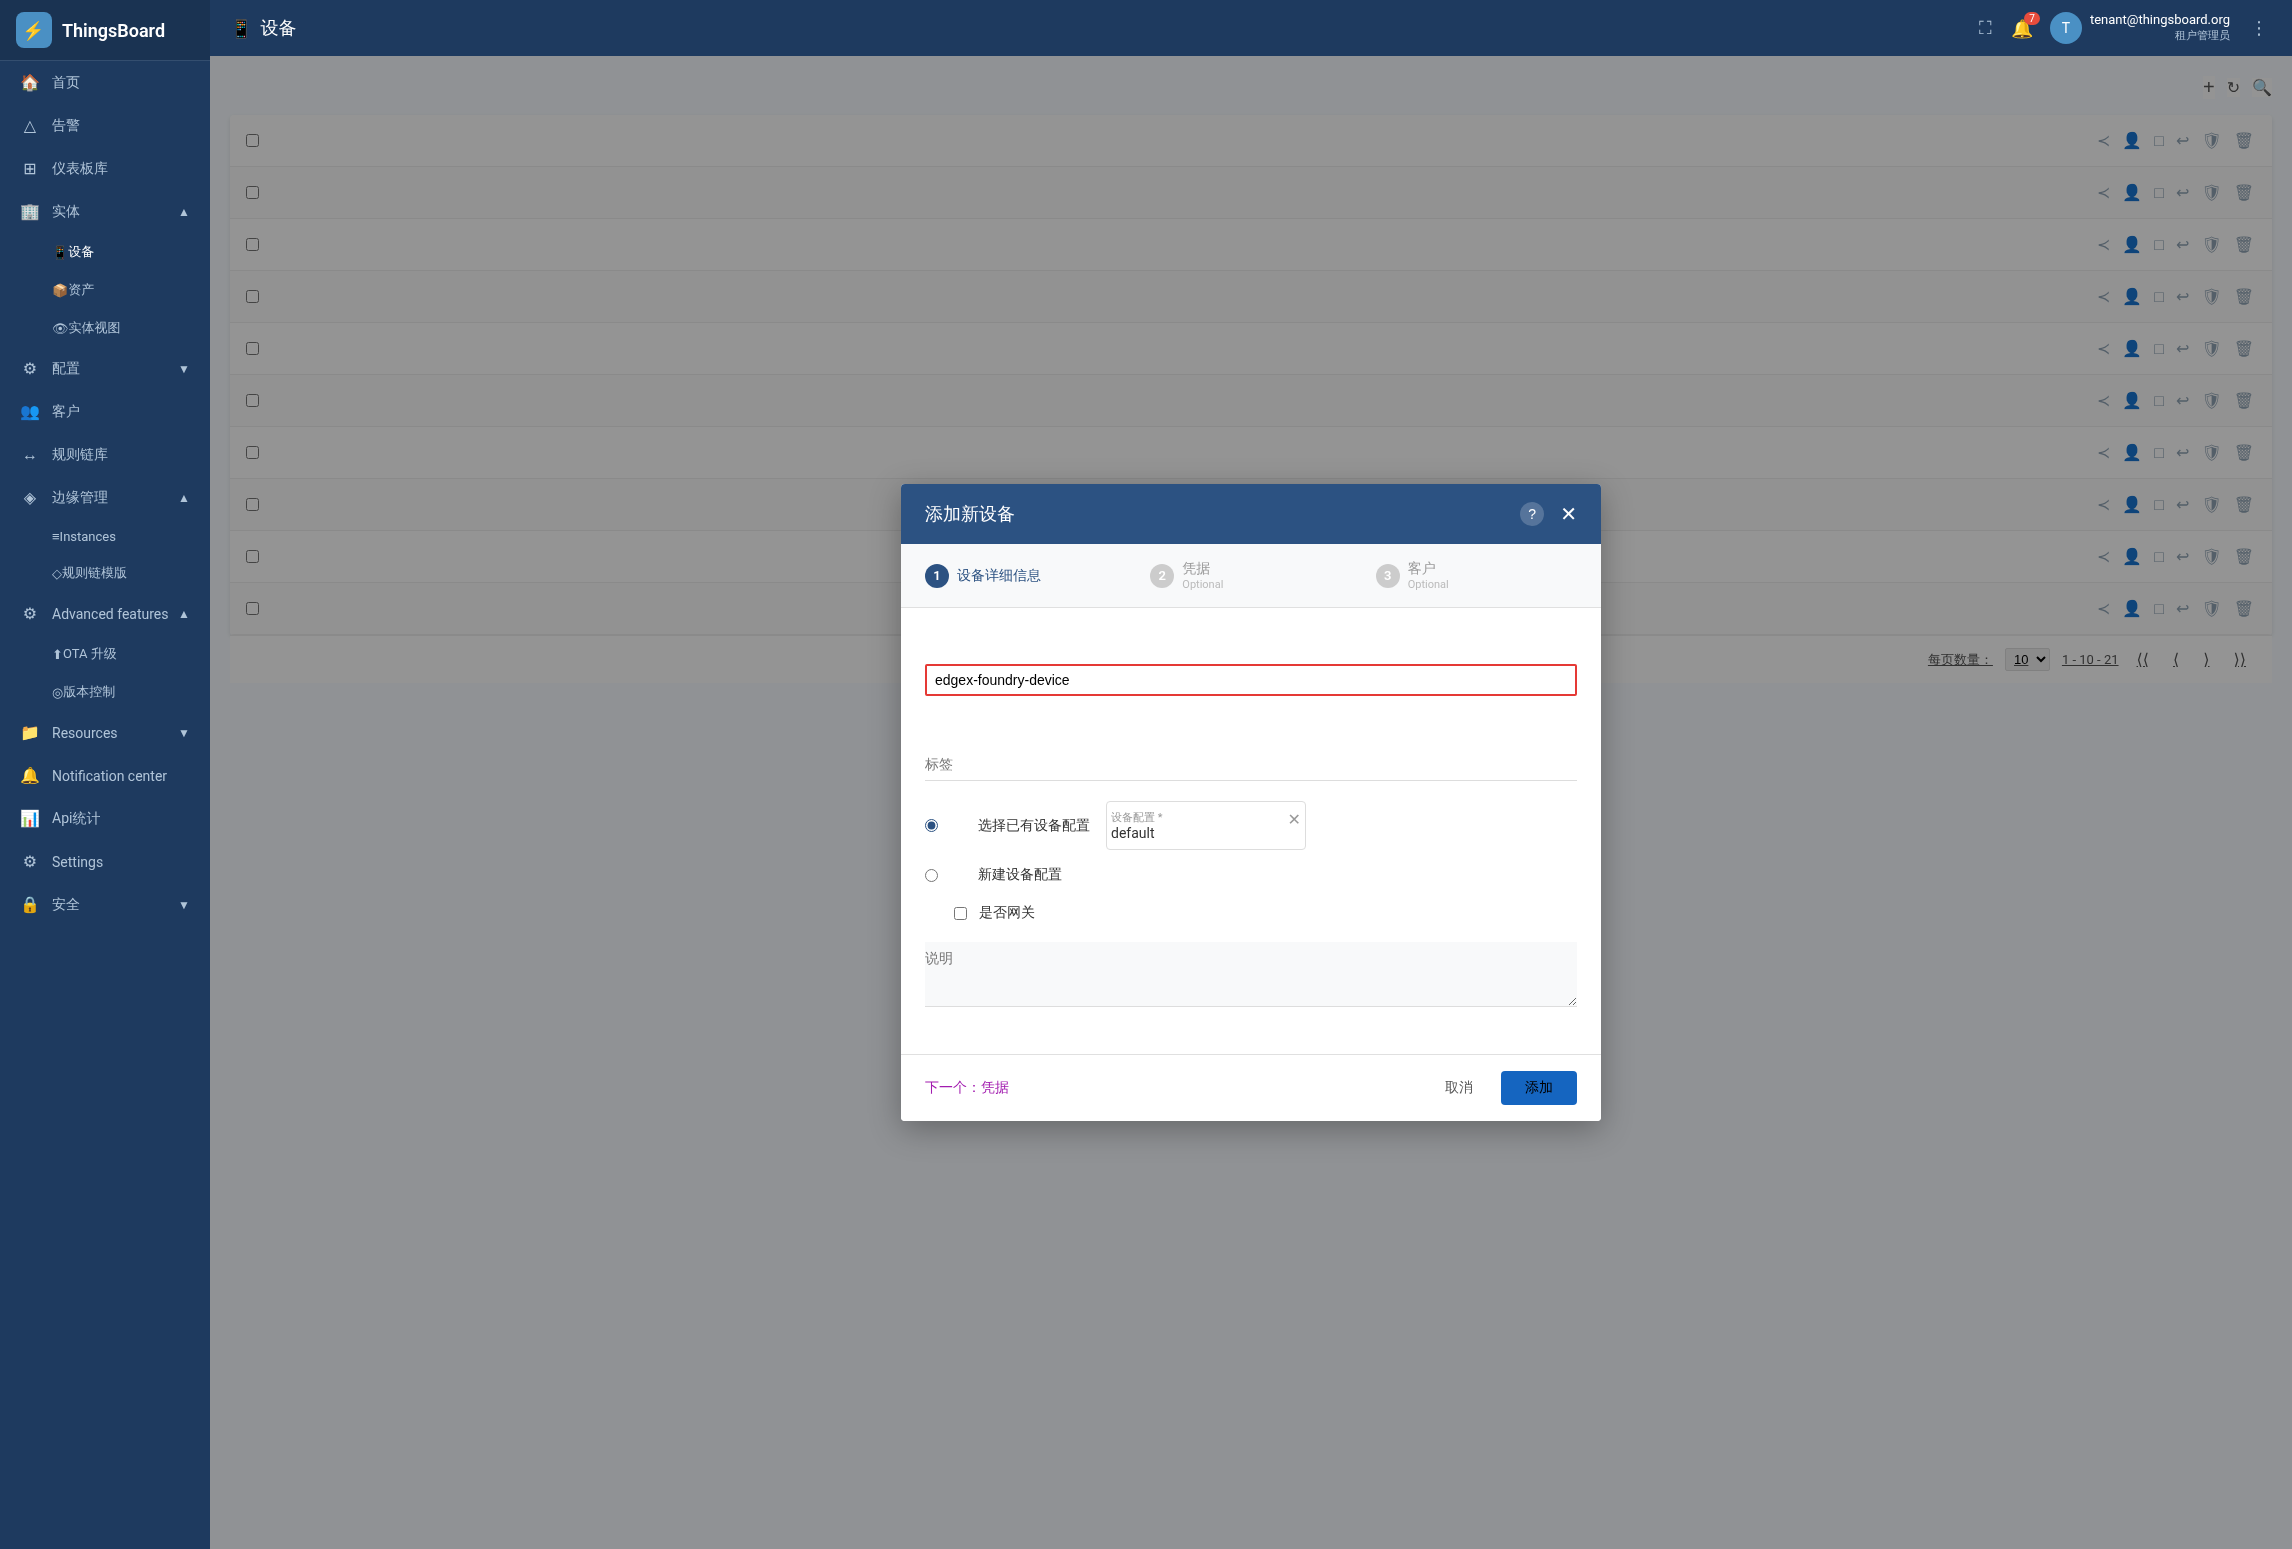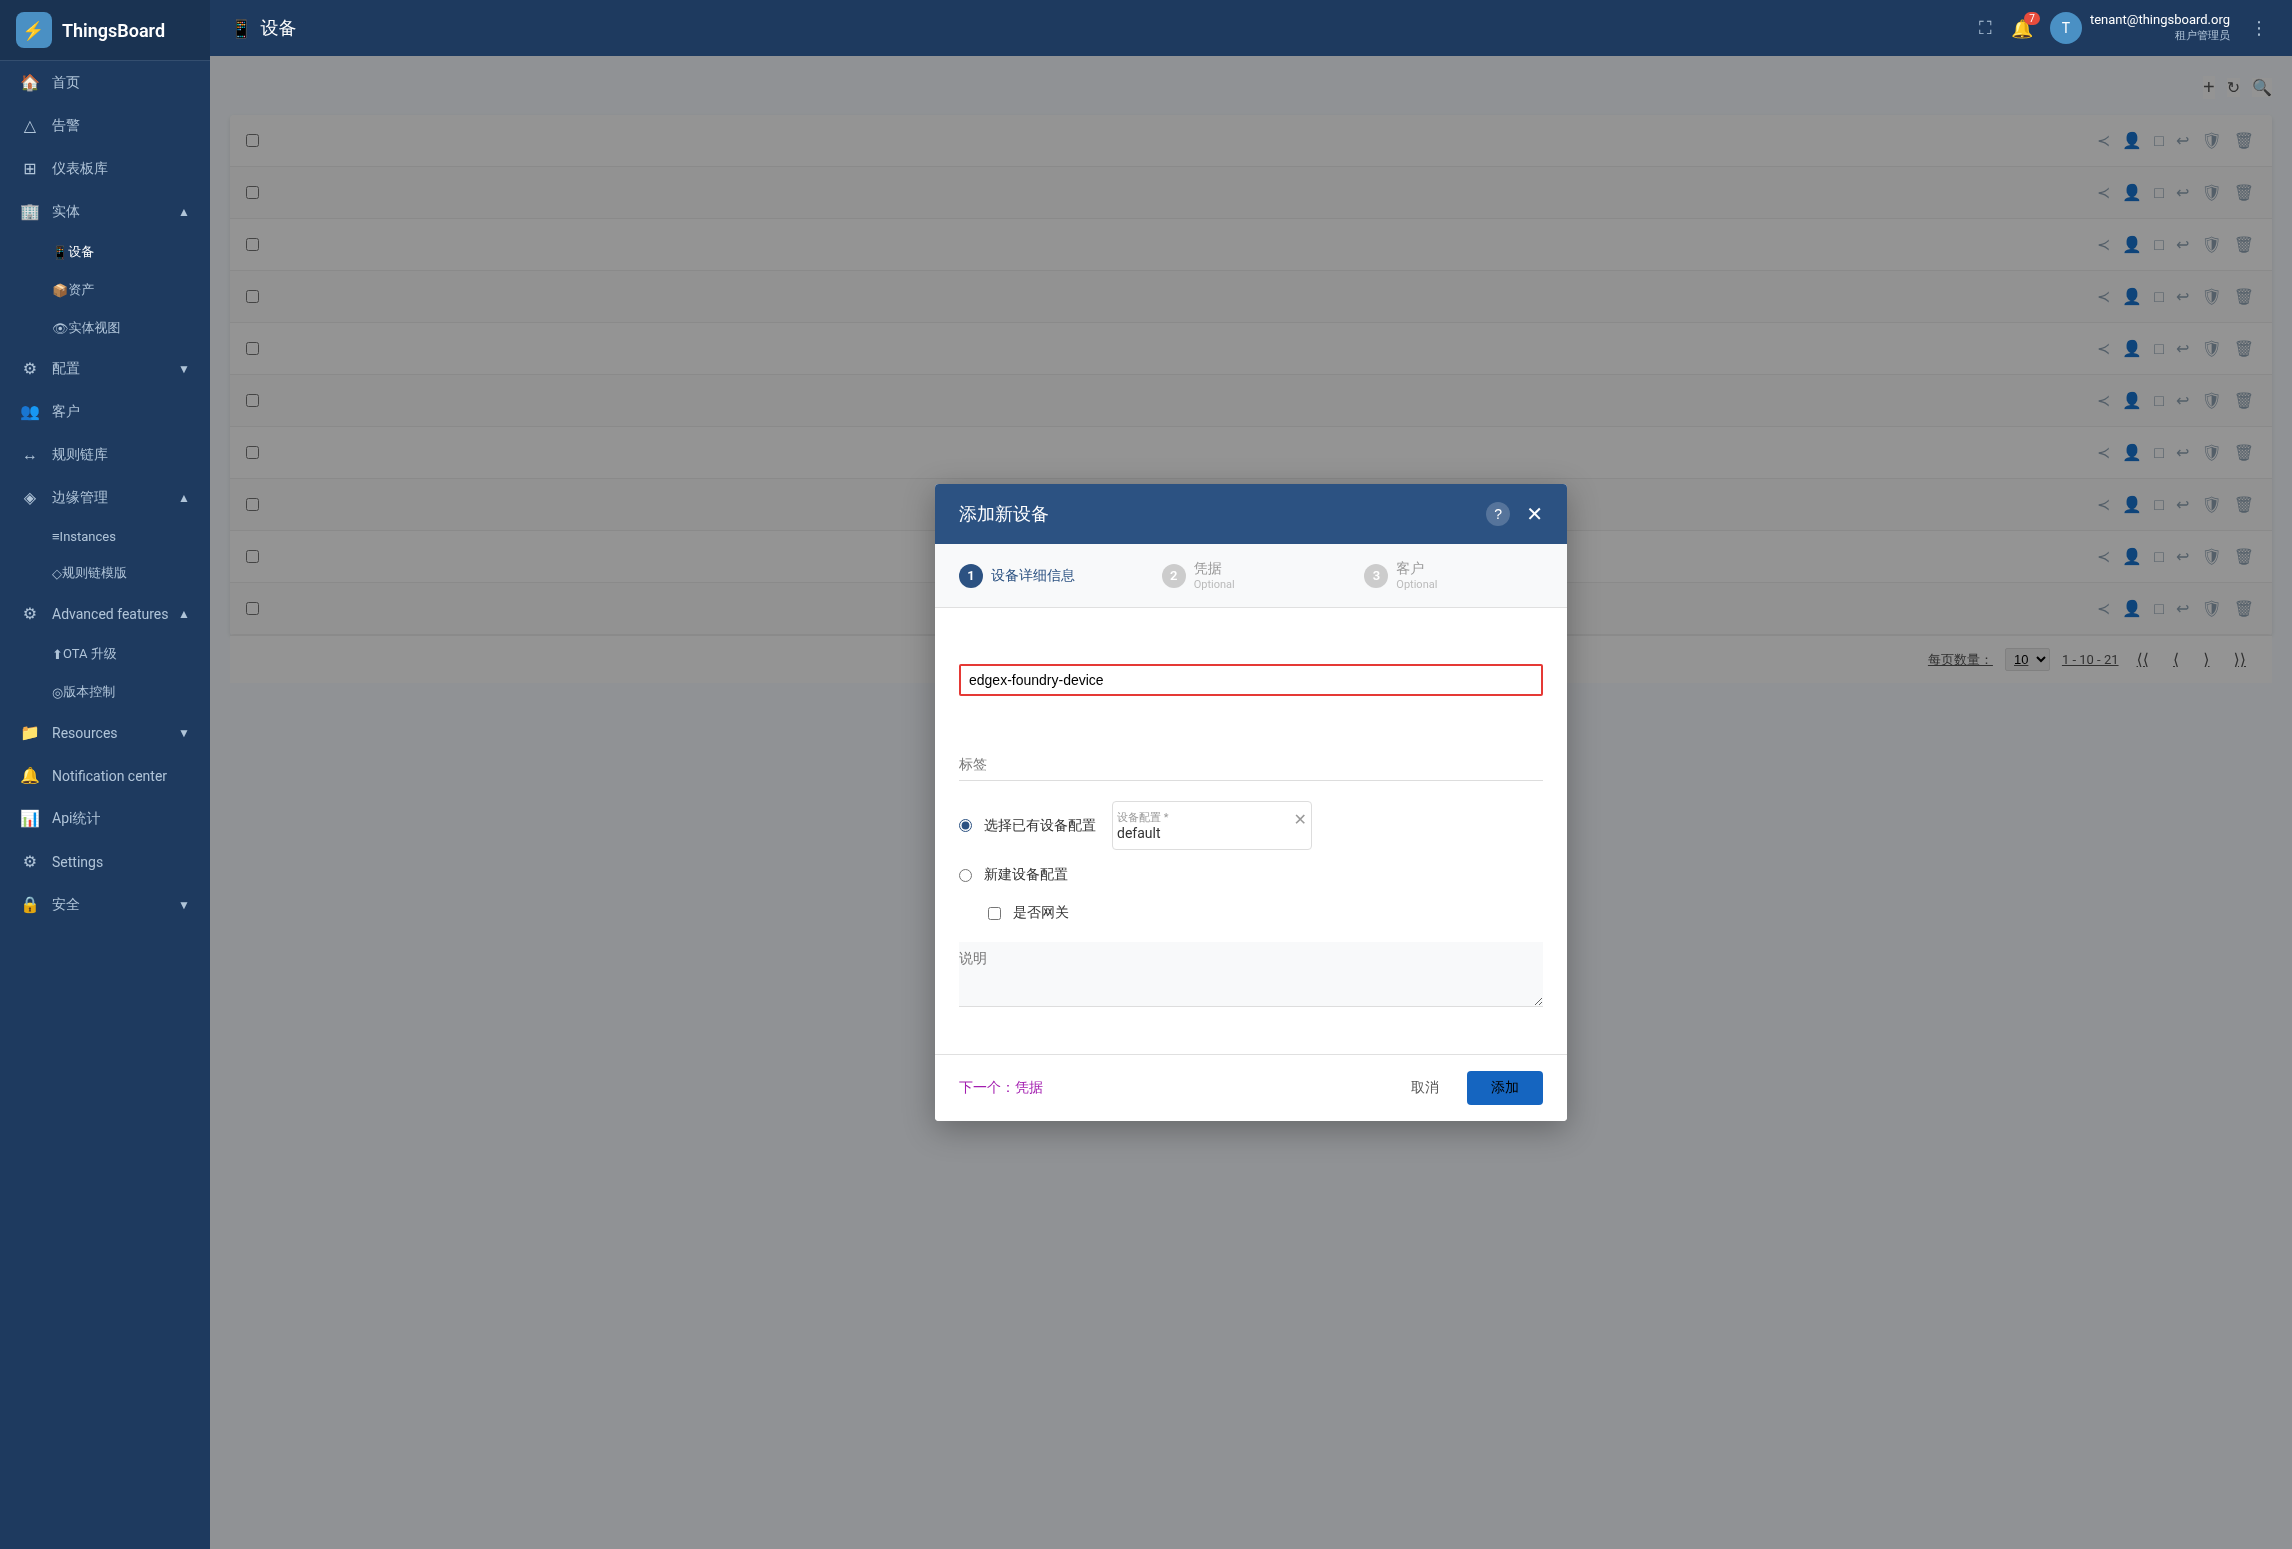--- a/index.html
+++ b/index.html
@@ -169,21 +169,21 @@
       align-items: center;
       justify-content: center;
       z-index: 100;
     }
 
     
     .dialog {
       background: white;
       border-radius: 4px;
       box-shadow: 0 8px 32px rgba(0,0,0,0.3);
-      width: 632px;
+      width: 700px;
       max-width: 90%;
       overflow: hidden;
     }
     .dialog-header {
       background: #2c5282;
       color: white;
       padding: 18px 24px;
       display: flex;
       align-items: center;
       justify-content: space-between;
@@ -259,21 +259,21 @@
       padding: 8px 0;
       font-size: 14px;
       outline: none;
       background: transparent;
       margin-top: 32px;
     }
     .form-input.highlighted { border: 2px solid #e53935; padding: 6px 8px; border-radius: 2px; }
 
     .radio-group { display: flex; flex-direction: column; gap: 16px; }
     .radio-option { display: flex; align-items: center; gap: 12px; }
-    .radio-option label { font-size: 14px; color: #333; cursor: pointer; }
+    .radio-option label { font-size: 14px; color: #333; cursor: pointer; margin-left: 28px; }
     .radio-with-field { display: flex; align-items: center; gap: 16px; }
     .device-profile-field {
       display: flex;
       align-items: flex-start;
       border: 1px solid #ddd;
       border-radius: 4px;
       padding: 8px 4px;
       min-width: 200px;
       background: white;
       gap: 8px;

